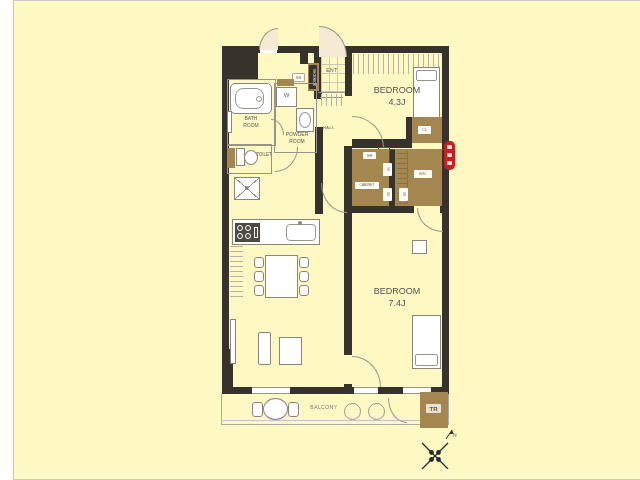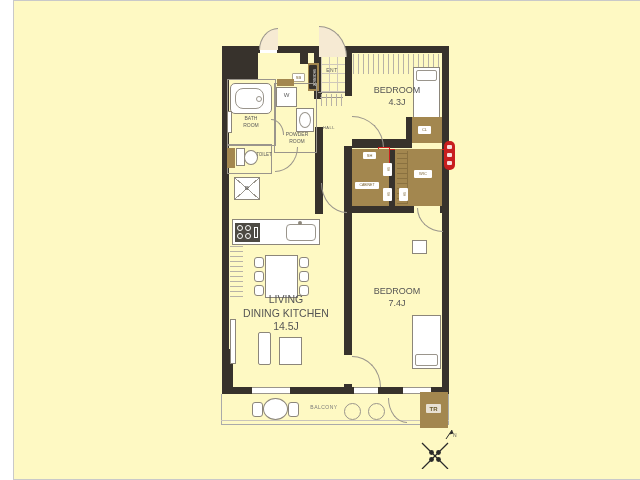--- a/index.html
+++ b/index.html
@@ -161,25 +161,20 @@
   <div class="hatchh" style="left:216px;top:244px;width:13px;height:52px;"></div>
 
   <div class="f" style="left:251px;top:254px;width:33px;height:43px;"></div>
   <div class="f" style="left:240px;top:256px;width:10px;height:11px;border-radius:3px;"></div>
   <div class="f" style="left:240px;top:270px;width:10px;height:11px;border-radius:3px;"></div>
   <div class="f" style="left:240px;top:284px;width:10px;height:11px;border-radius:3px;"></div>
   <div class="f" style="left:285px;top:256px;width:10px;height:11px;border-radius:3px;"></div>
   <div class="f" style="left:285px;top:270px;width:10px;height:11px;border-radius:3px;"></div>
   <div class="f" style="left:285px;top:284px;width:10px;height:11px;border-radius:3px;"></div>
 
-  <div class="rlabel" style="left:222px;top:292px;width:100px;font-size:10.5px;color:#555;">
-    <span>LIVING</span><br>
-    <span>DINING KITCHEN</span><br>
-    <span>14.5J</span>
-  </div>
 
   <div class="f" style="left:216px;top:318px;width:6px;height:45px;"></div>
   <div class="f" style="left:244px;top:331px;width:13px;height:33px;border-radius:2px;"></div>
   <div class="f" style="left:265px;top:336px;width:23px;height:28px;"></div>
 
   <div class="f" style="left:398px;top:239px;width:15px;height:14px;"></div>
   <div class="rlabel" style="left:350px;top:285px;width:66px;font-size:9px;color:#555;">
     <span>BEDROOM</span><br>
     <span>7.4J</span>
   </div>

